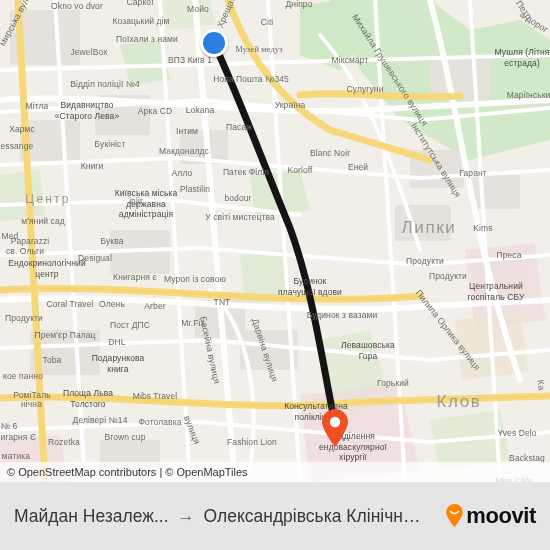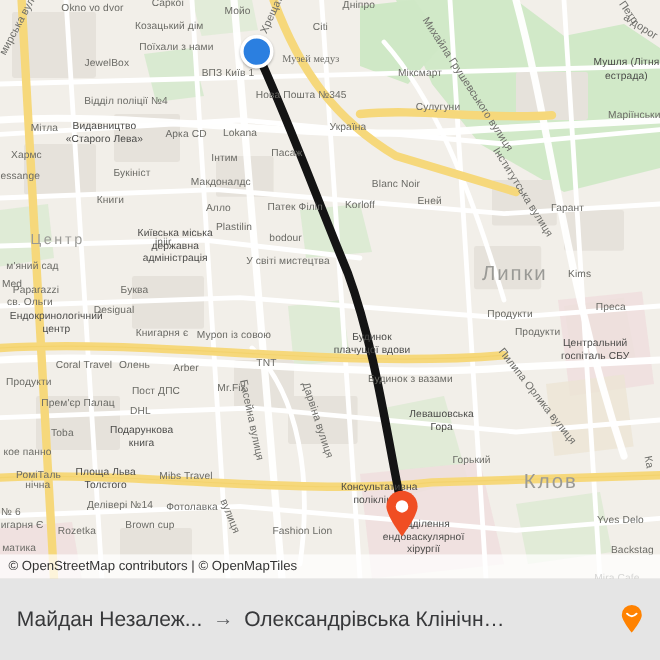--- a/index.html
+++ b/index.html
@@ -191,21 +191,21 @@
         <div class="lbl poi" style="left: 89px; top: 52px;">JewelBox</div>
         <div class="lbl poi" style="left: 105px; top: 84px;">Відділ поліції №4</div>
         <div class="lbl poi" style="left: 37px; top: 106px;">Мітла</div>
         <div class="lbl two" style="left: 87px; top: 110px;">Видавництво
 «Старого Лева»</div>
         <div class="lbl poi" style="left: 22px; top: 129px;">Хармс</div>
         <div class="lbl poi" style="left: 14px; top: 146px;">Bessange</div>
         <div class="lbl poi" style="left: 110px; top: 144px;">Букініст</div>
         <div class="lbl poi" style="left: 92px; top: 166px;">Книги</div>
         <div class="lbl place" style="left: 48px; top: 199px;">Центр</div>
-        <div class="lbl poi" style="left: 27px; top: 221px;">м'яний сад</div>
+        <div class="lbl poi" style="left: 43px; top: 221px;">м'яний сад</div>
         <div class="lbl poi" style="left: 10px; top: 236px;">Med</div>
         <div class="lbl poi" style="left: 25px; top: 251px;">св. Ольги</div>
         <div class="lbl poi" style="left: 93px; top: 201px; margin-left: 43px;">injir</div>
         <div class="lbl poi" style="left: 30px; top: 241px;">Paparazzi</div>
         <div class="lbl poi" style="left: 112px; top: 241px;">Буква</div>
         <div class="lbl poi" style="left: 95px; top: 258px;">Desigual</div>
         <div class="lbl two" style="left: 47px; top: 268px;">Ендокринологічний
 центр</div>
         <div class="lbl poi" style="left: 135px; top: 277px;">Книгарня є</div>
         <div class="lbl poi" style="left: 195px; top: 279px;">Муроп із совою</div>
@@ -321,15 +321,16 @@
       <span class="route-arrow">→</span>
       <span class="route-to">Олександрівська Клінічна ...</span>
     </div>
     <div class="moovit">
       <span style="display:inline-block;line-height:0;">
         <svg viewBox="0 0 24 30" width="19" height="24">
           <path d="M12 29 C12 29 22.5 16.5 22.5 10.5 A10.5 10.5 0 1 0 1.5 10.5 C1.5 16.5 12 29 12 29 Z" fill="#ff8200"></path>
           <path d="M7 9.2 Q12 14.6 17 9.2" stroke="#ffffff" stroke-width="2.1" fill="none" stroke-linecap="round"></path>
         </svg>
       </span>
+      <span class="moovit-word">moovit</span>
     </div>
   </div>
 </div>
 
 </body></html>

